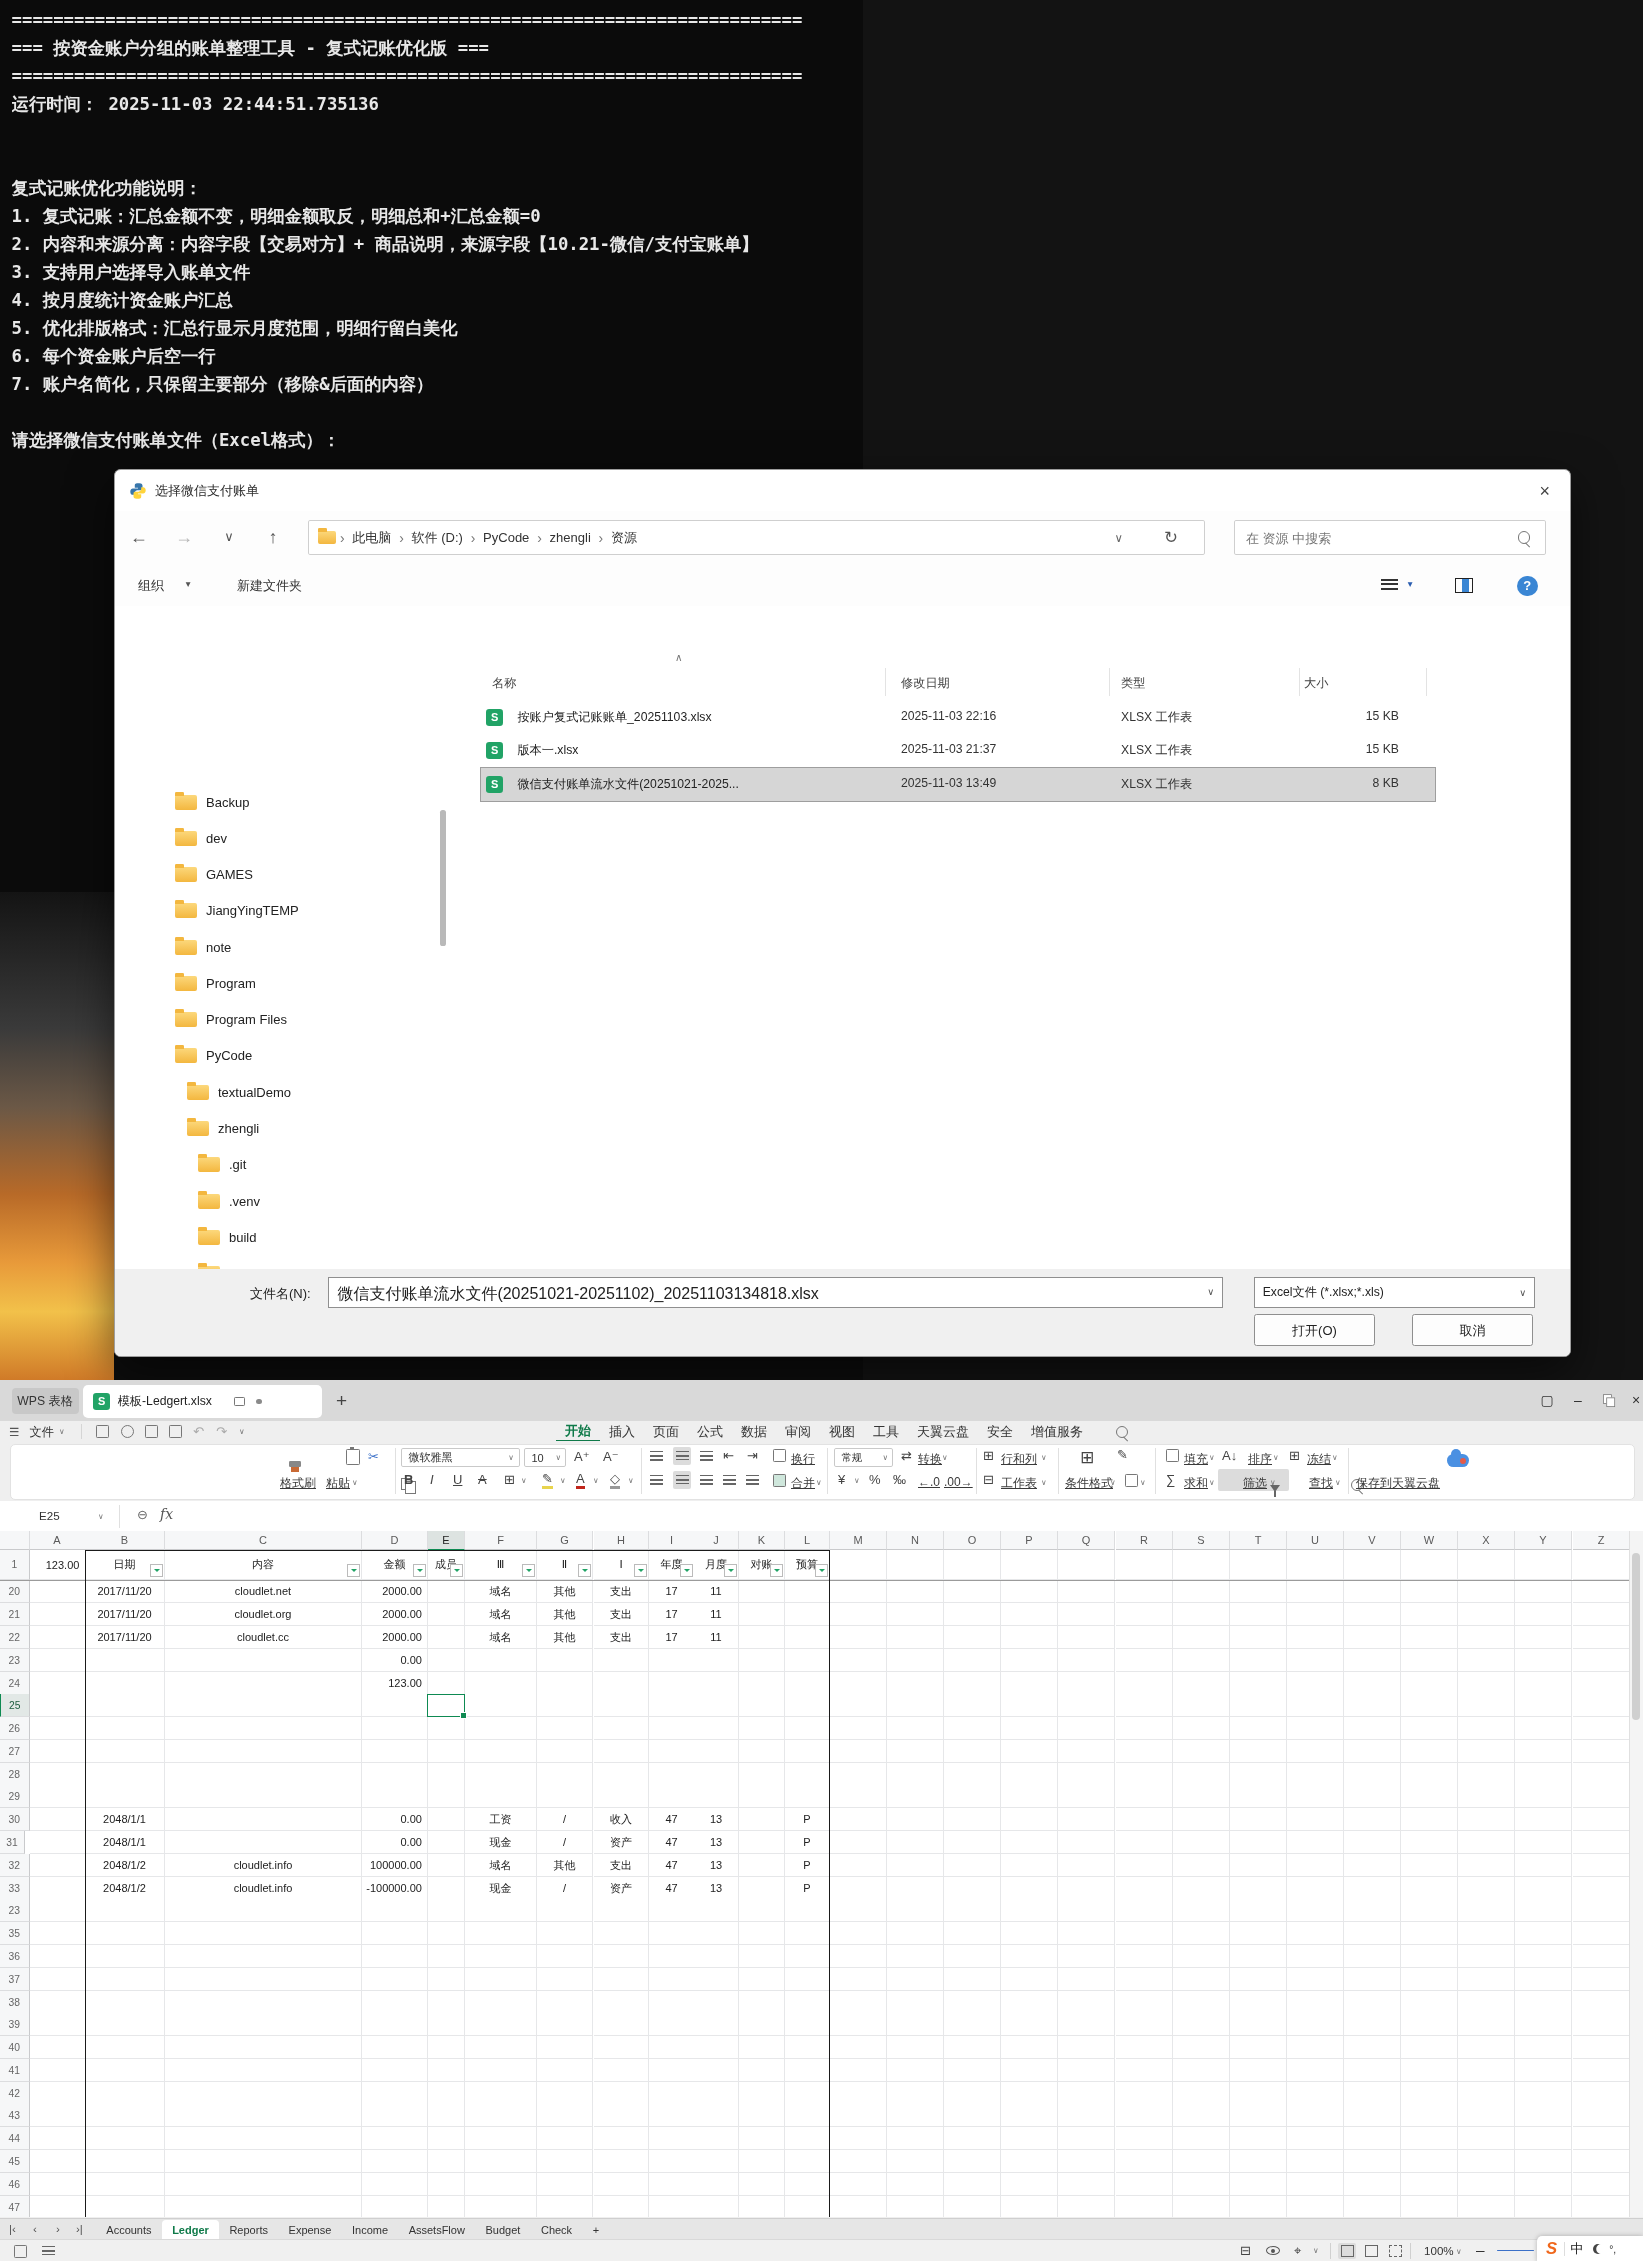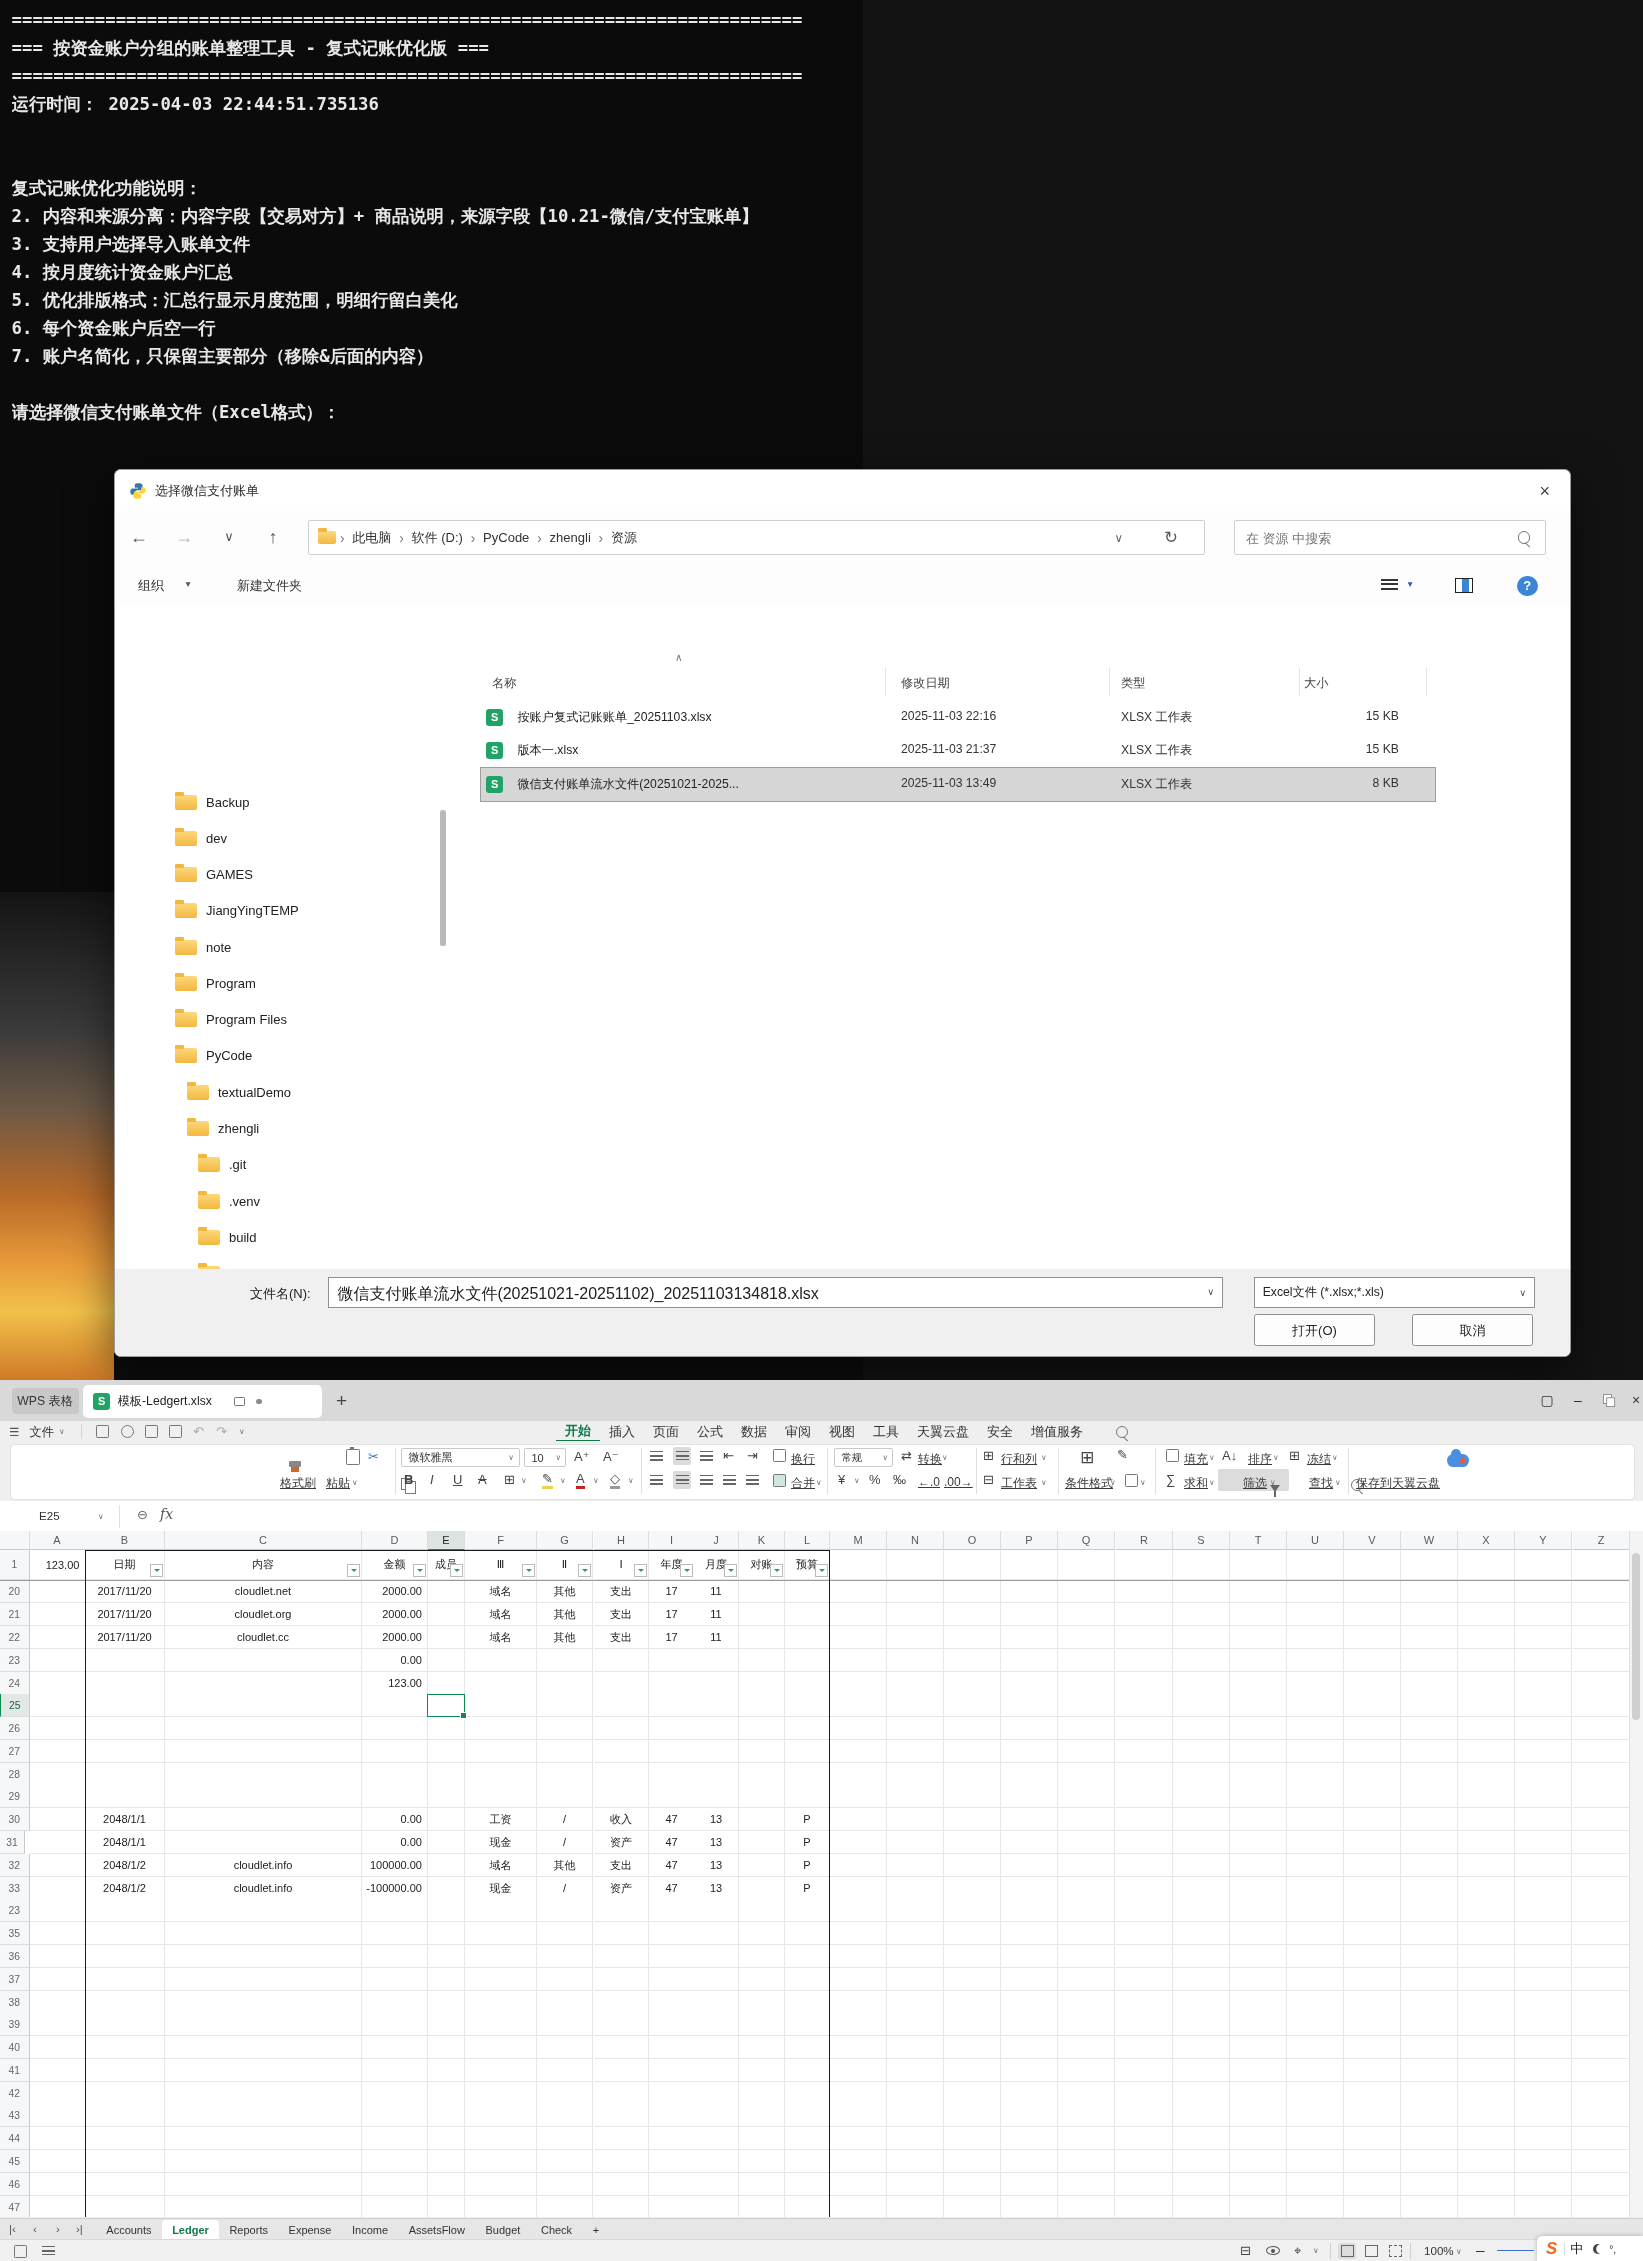--- a/index.html
+++ b/index.html
@@ -147,24 +147,25 @@
 <div id="root">
 
   <div class="abs desktop-right"></div>
   <div class="abs wallpaper"></div>
 
   <section class="abs terminal">
     <div id="terminal-lines">
         <div class="tline">============================================================================</div>
         <div class="tline">=== 按资金账户分组的账单整理工具 - 复式记账优化版 ===</div>
         <div class="tline">============================================================================</div>
-        <div class="tline">运行时间： 2025-04-03 22:44:51.735136</div>
+        <div class="tline">运行时间： 2025-11-03 22:44:51.735136</div>
         <div class="tline"> </div>
         <div class="tline"> </div>
         <div class="tline">复式记账优化功能说明：</div>
+        <div class="tline">1. 复式记账：汇总金额不变，明细金额取反，明细总和+汇总金额=0</div>
         <div class="tline">2. 内容和来源分离：内容字段【交易对方】+ 商品说明，来源字段【10.21-微信/支付宝账单】</div>
         <div class="tline">3. 支持用户选择导入账单文件</div>
         <div class="tline">4. 按月度统计资金账户汇总</div>
         <div class="tline">5. 优化排版格式：汇总行显示月度范围，明细行留白美化</div>
         <div class="tline">6. 每个资金账户后空一行</div>
         <div class="tline">7. 账户名简化，只保留主要部分（移除&amp;后面的内容）</div>
         <div class="tline"> </div>
         <div class="tline">请选择微信支付账单文件（Excel格式）：</div>
       </div>
   </section>

